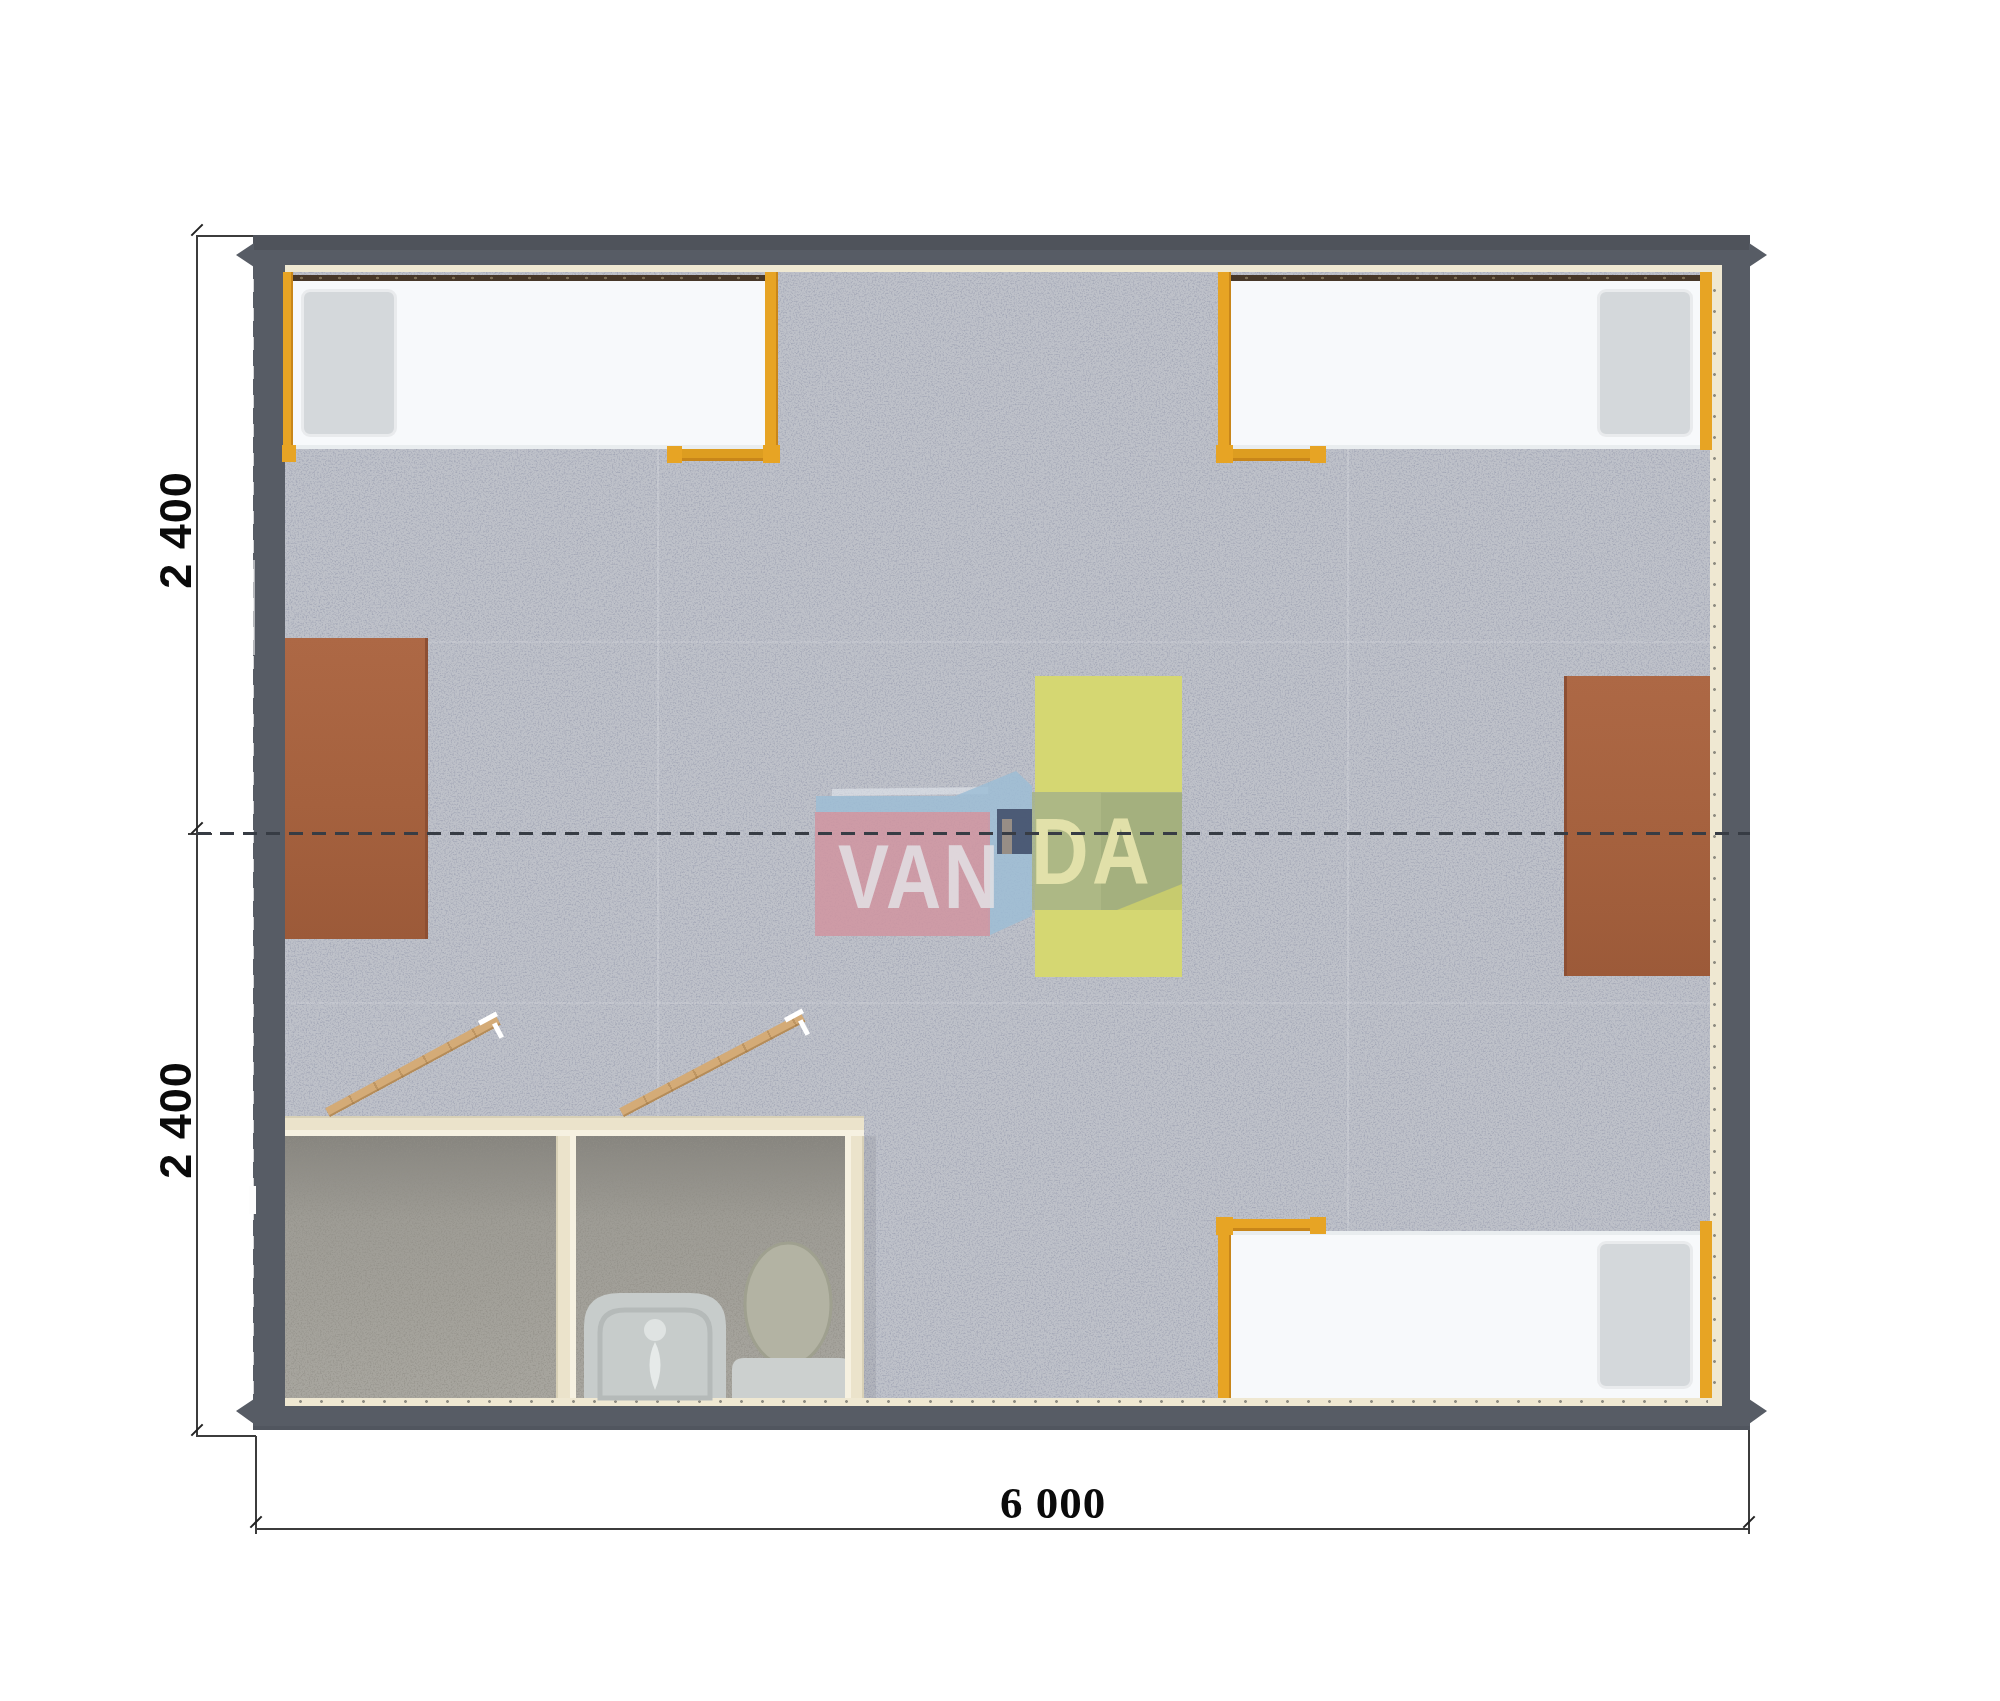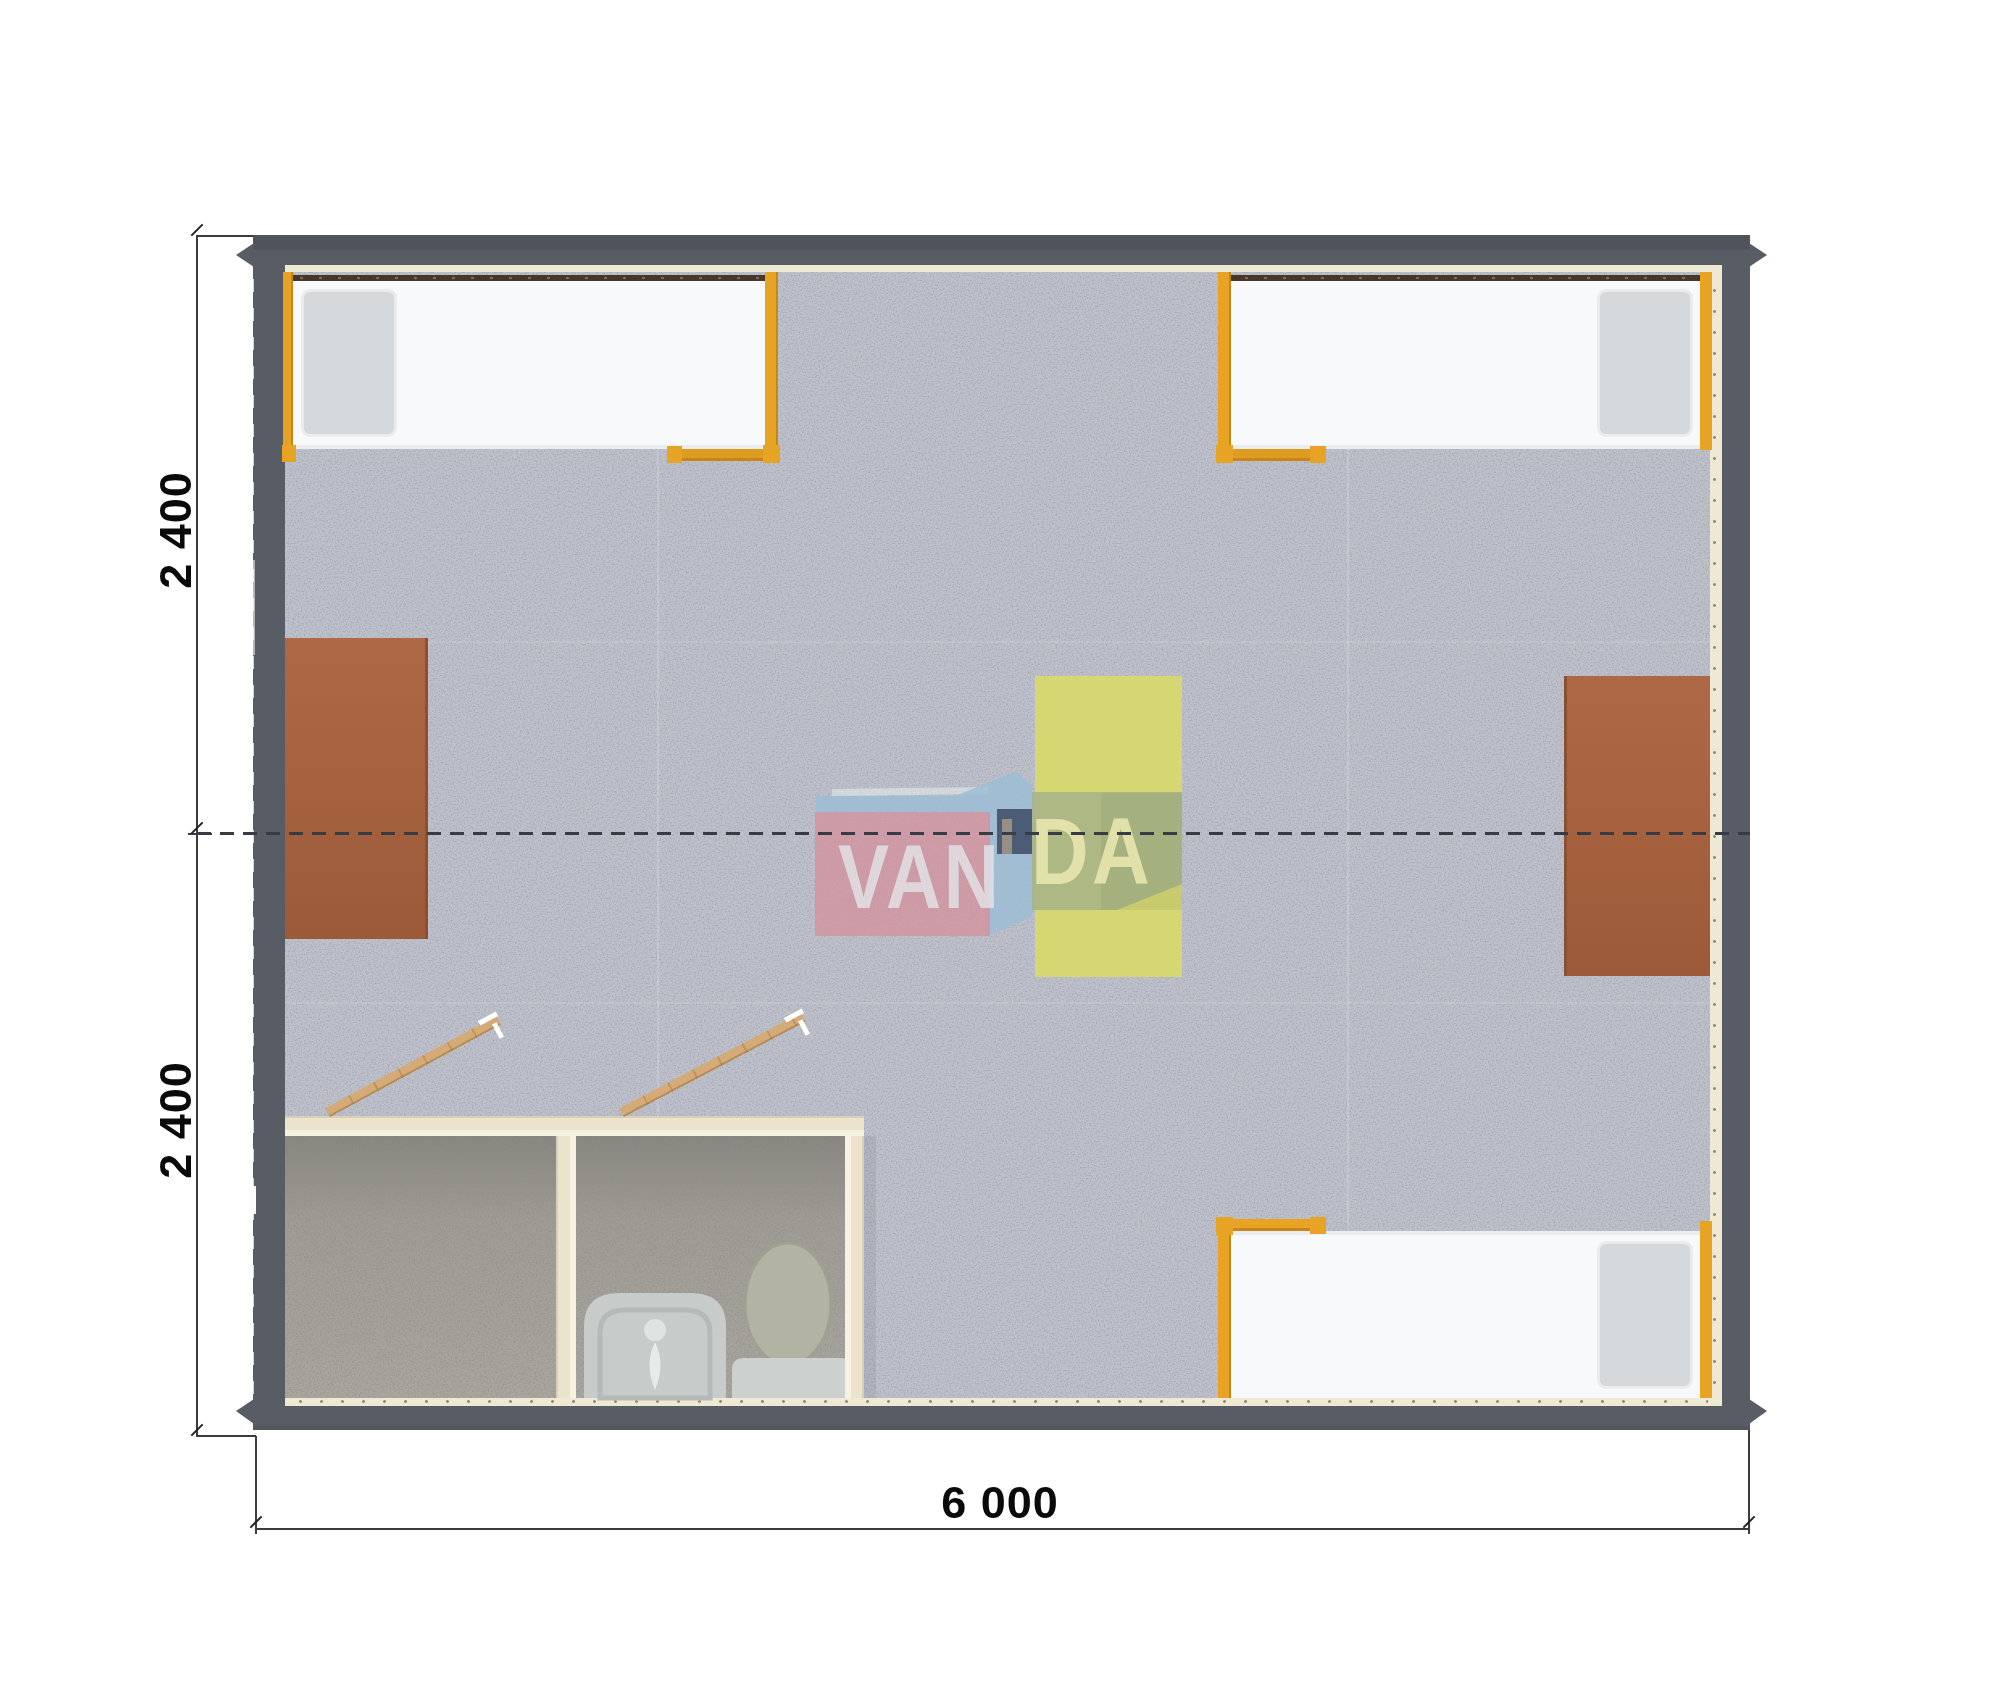--- a/index.html
+++ b/index.html
@@ -36,21 +36,21 @@
   <div class="abs" style="left:189px;top:229px;width:16px;height:2px;background:#222;transform:rotate(-45deg);"></div>
   <div class="abs" style="left:189px;top:827px;width:16px;height:2px;background:#222;transform:rotate(-45deg);"></div>
   <div class="abs" style="left:189px;top:1429px;width:16px;height:2px;background:#222;transform:rotate(-45deg);"></div>
   <div class="abs" style="left:256px;top:1528px;width:1494px;height:2px;background:#3c3c3c;"></div>
   <div class="abs" style="left:255px;top:1436px;width:2px;height:98px;background:#3c3c3c;"></div>
   <div class="abs" style="left:1748px;top:1428px;width:2px;height:106px;background:#3c3c3c;"></div>
   <div class="abs" style="left:248px;top:1521px;width:16px;height:2px;background:#222;transform:rotate(-45deg);"></div>
   <div class="abs" style="left:1741px;top:1521px;width:16px;height:2px;background:#222;transform:rotate(-45deg);"></div>
   <div class="dimtxt" style="left:176px;top:530px;transform:translate(-50%,-50%) rotate(-90deg);">2 400</div>
   <div class="dimtxt" style="left:176px;top:1120px;transform:translate(-50%,-50%) rotate(-90deg);">2 400</div>
-  <div class="dimtxt" style="left:1000px;top:1503px;transform:translate(-50%,-50%);">6 000</div>
+  <div class="dimtxt" style="left:1053px;top:1503px;transform:translate(-50%,-50%);font-family:Liberation Serif, serif;">6 000</div>
 
   <div class="abs" style="left:253px;top:235px;width:1497px;height:1195px;background:#575c65;
        box-shadow:inset 0 15px 0 rgba(0,0,0,0.09), inset 0 -4px 0 rgba(0,0,0,0.06);"></div>
   <div class="abs" style="left:250px;top:250px;width:4px;height:1165px;
        background:repeating-linear-gradient(to bottom, rgba(255,255,255,0.75) 0 13px, rgba(0,0,0,0) 13px 29px);"></div>
   <div class="abs" style="left:249px;top:1186px;width:7px;height:28px;background:#fdfdfd;"></div>
   <div class="abs" style="left:249px;top:560px;width:6px;height:95px;background:rgba(255,255,255,0.55);"></div>
 
   <div class="abs" style="left:285px;top:265px;width:1437px;height:1141px;background:#efe8d2;"></div>
 

